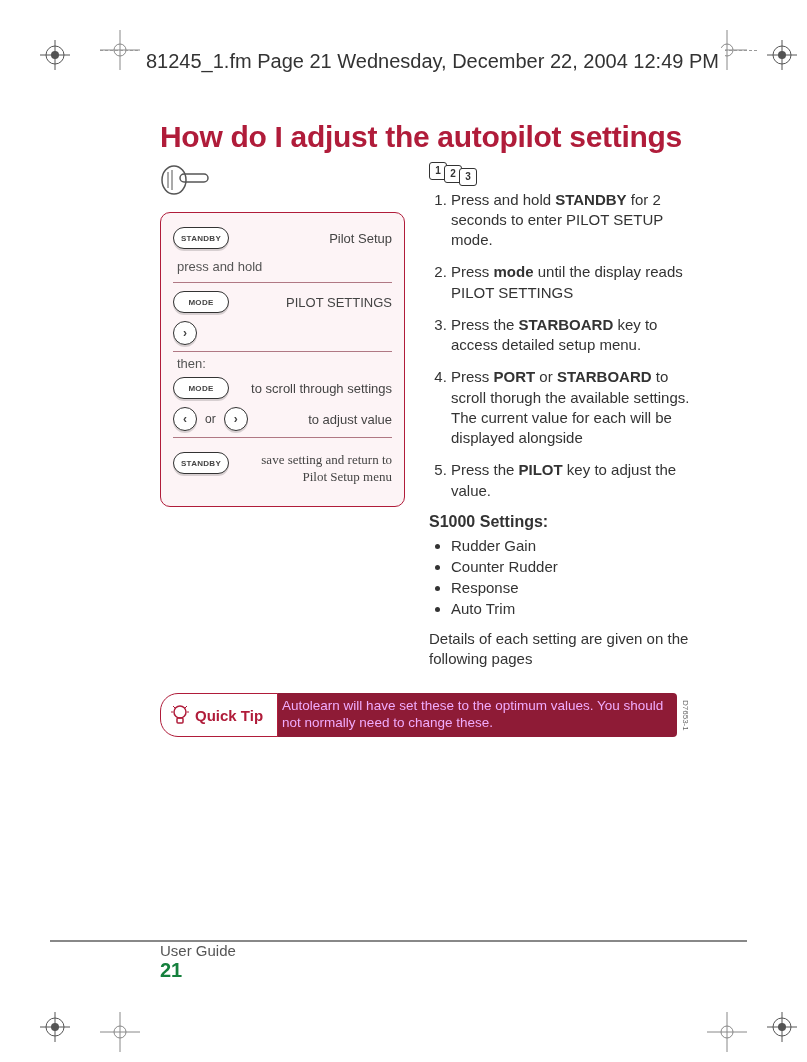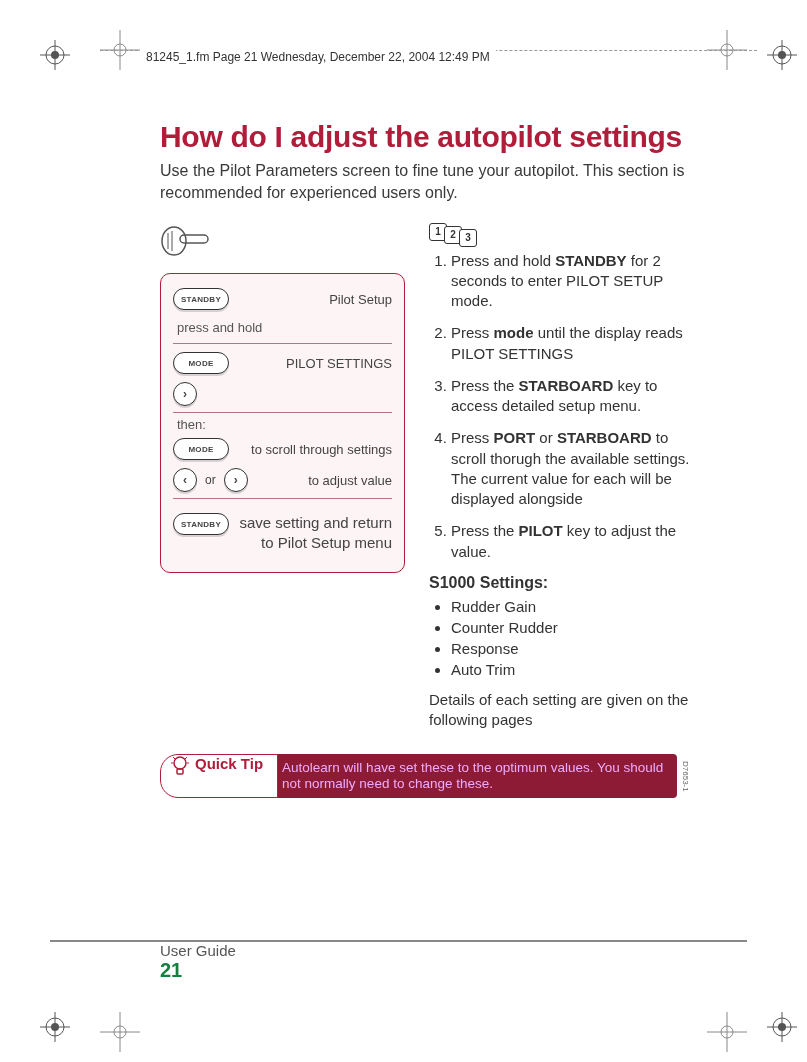--- a/index.html
+++ b/index.html
@@ -16,21 +16,21 @@
     position: absolute;
     top: 50px;
     left: 100px;
     right: 50px;
     border-top: 0.5px dashed #999;
   }
   .header-text {
     position: absolute;
     top: 48px;
     left: 140px;
-    font-size: 12px;
+    font-size: 20px;
     color: #333;
     background: #fff;
     padding: 2px 6px;
   }
   .page {
     position: absolute;
     left: 160px;
     top: 120px;
     width: 530px;
   }
@@ -168,20 +168,21 @@
   }
   .tip-bar {
     display: flex;
     align-items: stretch;
     margin-top: 24px;
     height: 44px;
     position: relative;
   }
   .tip-label {
     display: flex;
+    align-items: center;
     gap: 6px;
     border: 1.5px solid #b01c3a;
     border-radius: 18px 0 0 18px;
     padding: 0 14px 0 10px;
     color: #b01c3a;
     font-weight: 800;
     font-size: 15px;
     background: #fff;
     z-index: 1;
   }
@@ -283,21 +284,20 @@
     <line x1="20" y1="0" x2="20" y2="40" stroke="#888"></line>
     <line x1="0" y1="20" x2="40" y2="20" stroke="#888"></line>
     <circle cx="20" cy="20" r="6" fill="none" stroke="#888"></circle>
   </svg>
 
 <div class="header-line"></div>
 <div class="header-text">81245_1.fm  Page 21  Wednesday, December 22, 2004  12:49 PM</div>
 
 <div class="page">
   <div class="heading">How do I adjust the autopilot settings</div>
-  <div class="intro">Use the Pilot Parameters screen to fine tune your autopilot. This section is recommended for experienced users only.</div>
 
   <div class="content-row">
     <div class="left-col">
       <div class="hand-icon">
         <svg width="54" height="40" viewBox="0 0 54 40">
           <ellipse cx="14" cy="20" rx="12" ry="14" fill="none" stroke="#555" stroke-width="1.5"></ellipse>
           <rect x="20" y="14" width="28" height="8" rx="4" fill="none" stroke="#555" stroke-width="1.5"></rect>
           <line x1="12" y1="10" x2="12" y2="30" stroke="#555"></line>
           <line x1="8" y1="12" x2="8" y2="28" stroke="#555"></line>
         </svg>
@@ -324,21 +324,21 @@
           <span class="right-text" style="font-size:13px;">to scroll through settings</span>
         </div>
         <div class="panel-row rule">
           <span class="round-btn">‹</span>
           <span style="font-size:12px;">or</span>
           <span class="round-btn">›</span>
           <span class="right-text">to adjust value</span>
         </div>
         <div class="panel-row" style="align-items:flex-start; margin-top:10px;">
           <span class="pill-btn">STANDBY</span>
-          <span class="right-text" style="font-size:15px; line-height:1.3;">save setting and return to Pilot Setup menu</span>
+          <span class="right-text" style="font-size:13px; line-height:1.3;font-family:Liberation Serif, serif;">save setting and return to Pilot Setup menu</span>
         </div>
       </div>
     </div>
 
     <div class="right-col">
       <div class="steps-badge">
         <span>1</span>
         <span>2</span>
         <span>3</span>
       </div>

